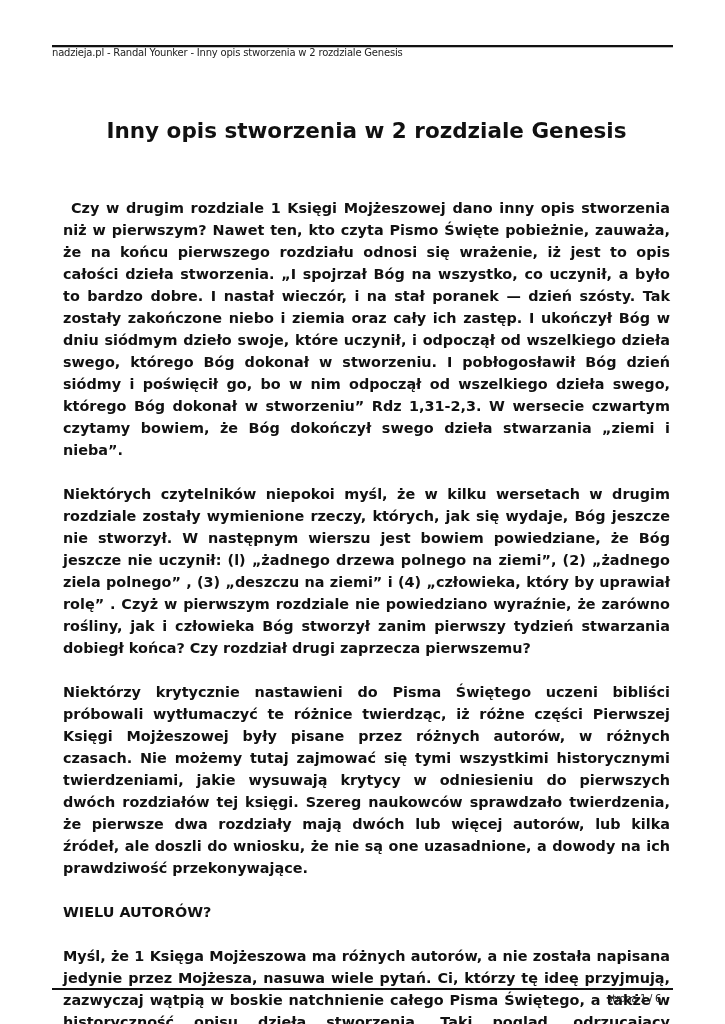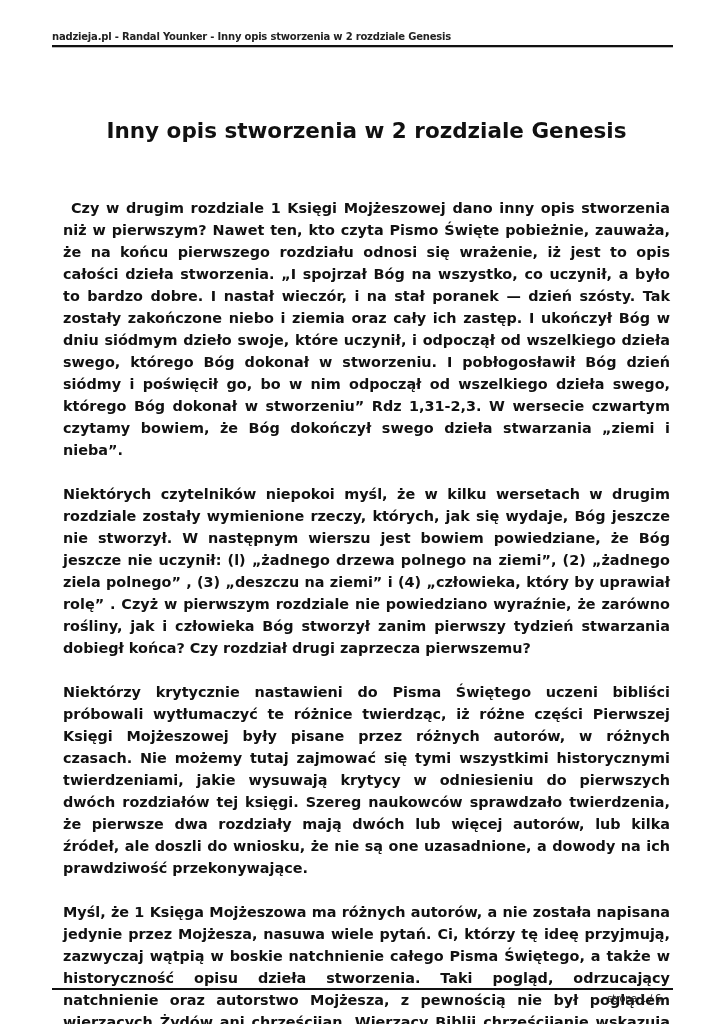--- a/index.html
+++ b/index.html
@@ -11,28 +11,27 @@
       width: 725px;
       height: 1024px;
       position: relative;
       overflow: hidden;
       font-family: "DejaVu Sans", sans-serif;
       color: #111111;
     }
     .page-header {
       position: absolute;
       left: 52px;
-      top: 30px;
+      top: 46px;
       width: 621px;
       font-family: "DejaVu Sans", sans-serif;
       font-size: 10px;
       letter-spacing: -0.2px;
       color: #222222;
       line-height: 14px;
-      font-weight: bold;
     }
     .header-rule {
       position: absolute;
       left: 52px;
       top: 45px;
       width: 621px;
       height: 0;
       border-top: 2px solid #111111;
       box-shadow: 0 1px 0 #bbbbbb;
     }
@@ -94,17 +93,18 @@
 
 <div class="page-header">nadzieja.pl - Randal Younker - Inny opis stworzenia w 2 rozdziale Genesis</div>
 <div class="header-rule"></div>
 
 <h1 class="doc-title">Inny opis stworzenia w 2 rozdziale Genesis</h1>
 
 <div class="content">
   <p class="first">Czy w drugim rozdziale 1 Księgi Mojżeszowej dano inny opis stworzenia niż w pierwszym? Nawet ten, kto czyta Pismo Święte pobieżnie, zauważa, że na końcu pierwszego rozdziału odnosi się wrażenie, iż jest to opis całości dzieła stworzenia. „I spojrzał Bóg na wszystko, co uczynił, a było to bardzo dobre. I nastał wieczór, i na stał poranek — dzień szósty. Tak zostały zakończone niebo i ziemia oraz cały ich zastęp. I ukończył Bóg w dniu siódmym dzieło swoje, które uczynił, i odpoczął od wszelkiego dzieła swego, którego Bóg dokonał w stworzeniu. I pobłogosławił Bóg dzień siódmy i poświęcił go, bo w nim odpoczął od wszelkiego dzieła swego, którego Bóg dokonał w stworzeniu” Rdz 1,31-2,3. W wersecie czwartym czytamy bowiem, że Bóg dokończył swego dzieła stwarzania „ziemi i nieba”.</p>
   <p>Niektórych czytelników niepokoi myśl, że w kilku wersetach w drugim rozdziale zostały wymienione rzeczy, których, jak się wydaje, Bóg jeszcze nie stworzył. W następnym wierszu jest bowiem powiedziane, że Bóg jeszcze nie uczynił: (l) „żadnego drzewa polnego na ziemi”, (2) „żadnego ziela polnego” , (3) „deszczu na ziemi” i (4) „człowieka, który by uprawiał rolę” . Czyż w pierwszym rozdziale nie powiedziano wyraźnie, że zarówno rośliny, jak i człowieka Bóg stworzył zanim pierwszy tydzień stwarzania dobiegł końca? Czy rozdział drugi zaprzecza pierwszemu?</p>
   <p>Niektórzy krytycznie nastawieni do Pisma Świętego uczeni bibliści próbowali wytłumaczyć te różnice twierdząc, iż różne części Pierwszej Księgi Mojżeszowej były pisane przez różnych autorów, w różnych czasach. Nie możemy tutaj zajmować się tymi wszystkimi historycznymi twierdzeniami, jakie wysuwają krytycy w odniesieniu do pierwszych dwóch rozdziałów tej księgi. Szereg naukowców sprawdzało twierdzenia, że pierwsze dwa rozdziały mają dwóch lub więcej autorów, lub kilka źródeł, ale doszli do wniosku, że nie są one uzasadnione, a dowody na ich prawdziwość przekonywające.</p>
+  <p class="heading">WIELU AUTORÓW?</p>
   <p>Myśl, że 1 Księga Mojżeszowa ma różnych autorów, a nie została napisana jedynie przez Mojżesza, nasuwa wiele pytań. Ci, którzy tę ideę przyjmują, zazwyczaj wątpią w boskie natchnienie całego Pisma Świętego, a także w historyczność opisu dzieła stworzenia. Taki pogląd, odrzucający natchnienie oraz autorstwo Mojżesza, z pewnością nie był poglądem wierzących Żydów ani chrześcijan. Wierzący Biblii chrześcijanie wskazują na wypowiedzi apostołów i Chrystusa, odnoszące się do fragmentów z Księgi Rodzaju i traktujące je jako natchnione Pismo (np. Rz 4,17; Ga 3,8; Hbr 4,4; Jk 2,23).</p>
 </div>
 
 <div class="footer-rule"></div>
 <div class="page-number">strona 1 / 6</div>
 
 </body></html>

